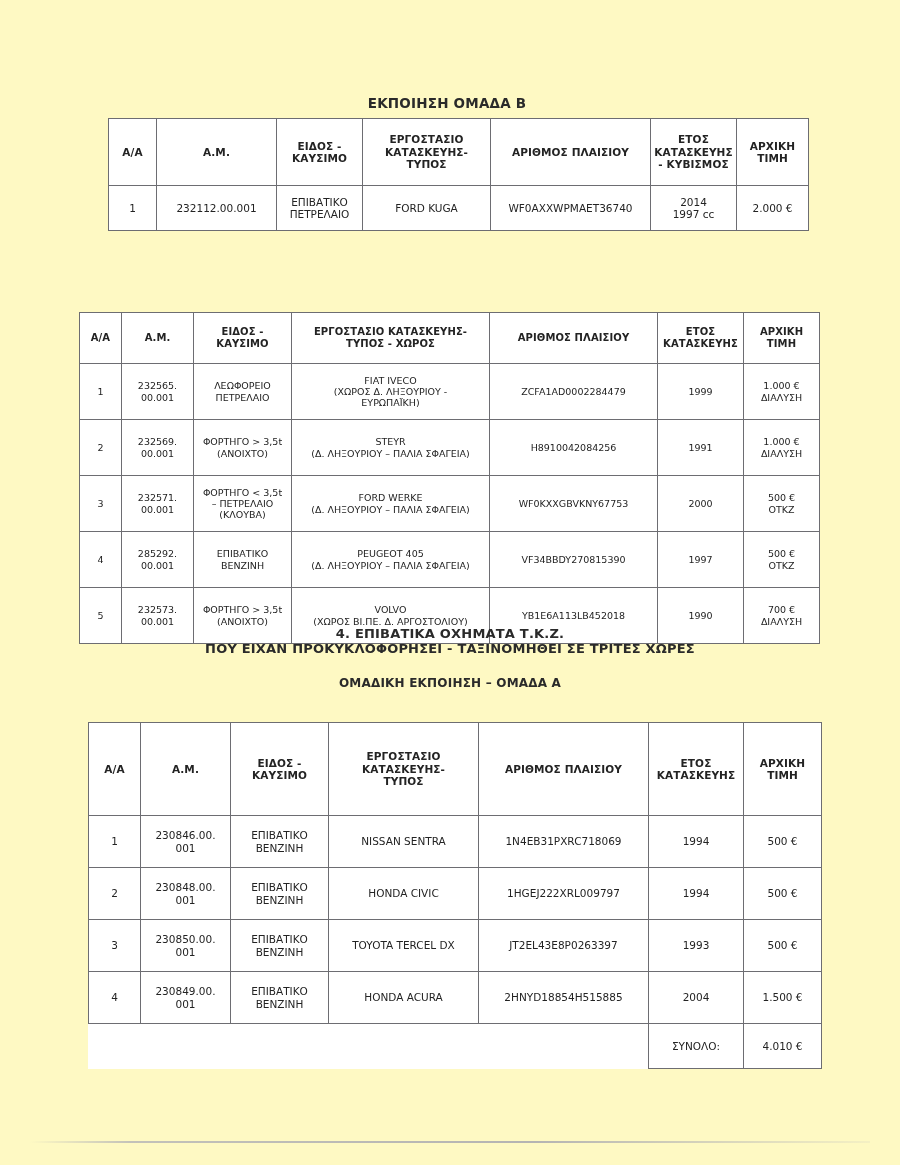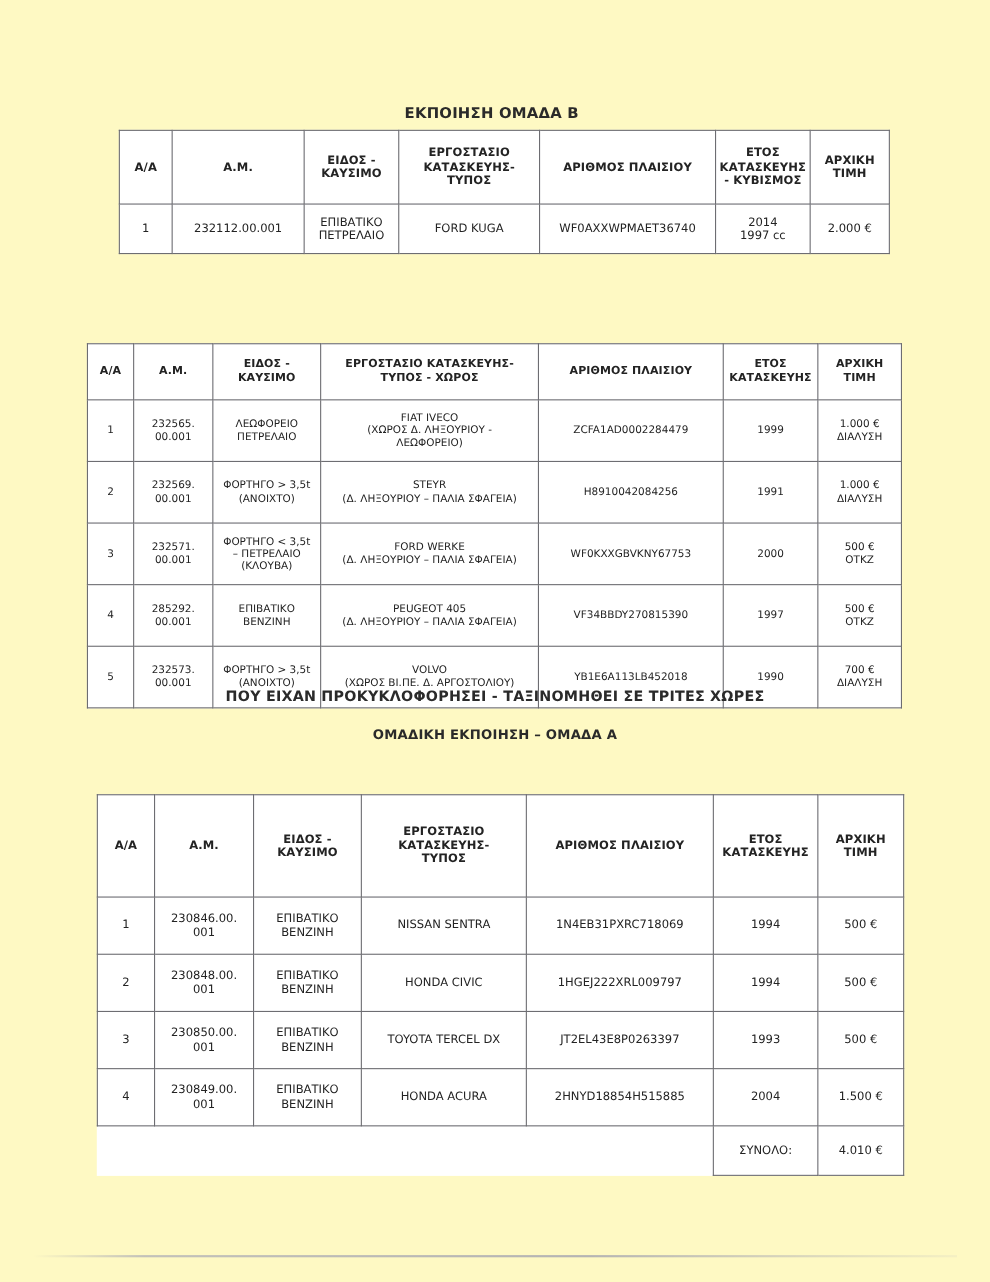--- a/index.html
+++ b/index.html
@@ -195,21 +195,21 @@
               <span>232565.</span>
               <span>00.001</span>
             </td>
             <td class="two-line">
               <span>ΛΕΩΦΟΡΕΙΟ</span>
               <span>ΠΕΤΡΕΛΑΙΟ</span>
             </td>
             <td class="two-line">
               <span>FIAT IVECO</span>
               <span>(ΧΩΡΟΣ Δ. ΛΗΞΟΥΡΙΟΥ -</span>
-              <span>ΛΕΩΦΟΡΕΙΟ)</span>
+              <span>ΕΥΡΩΠΑΪΚΗ)</span>
             </td>
             <td>ZCFA1AD0002284479</td>
             <td>1999</td>
             <td class="two-line">
               <span>1.000 €</span>
               <span>ΔΙΑΛΥΣΗ</span>
             </td>
           </tr>
           <tr>
             <td>2</td>
@@ -294,20 +294,21 @@
             <td class="two-line">
               <span>700 €</span>
               <span>ΔΙΑΛΥΣΗ</span>
             </td>
           </tr>
         </tbody>
     </table>
   </div>
 
   <div class="sec-title" id="s4-head">
+    <div class="l1">4. ΕΠΙΒΑΤΙΚΑ ΟΧΗΜΑΤΑ Τ.Κ.Ζ.</div>
     <div class="l2">ΠΟΥ ΕΙΧΑΝ ΠΡΟΚΥΚΛΟΦΟΡΗΣΕΙ - ΤΑΞΙΝΟΜΗΘΕΙ ΣΕ ΤΡΙΤΕΣ ΧΩΡΕΣ</div>
     <div class="l4">ΟΜΑΔΙΚΗ ΕΚΠΟΙΗΣΗ – ΟΜΑΔΑ Α</div>
   </div>
 
   <div id="t3-wrap">
     <table class="doc" id="t3">
       <colgroup>
         <col style="width:52px">
           <col style="width:90px">
           <col style="width:98px">

